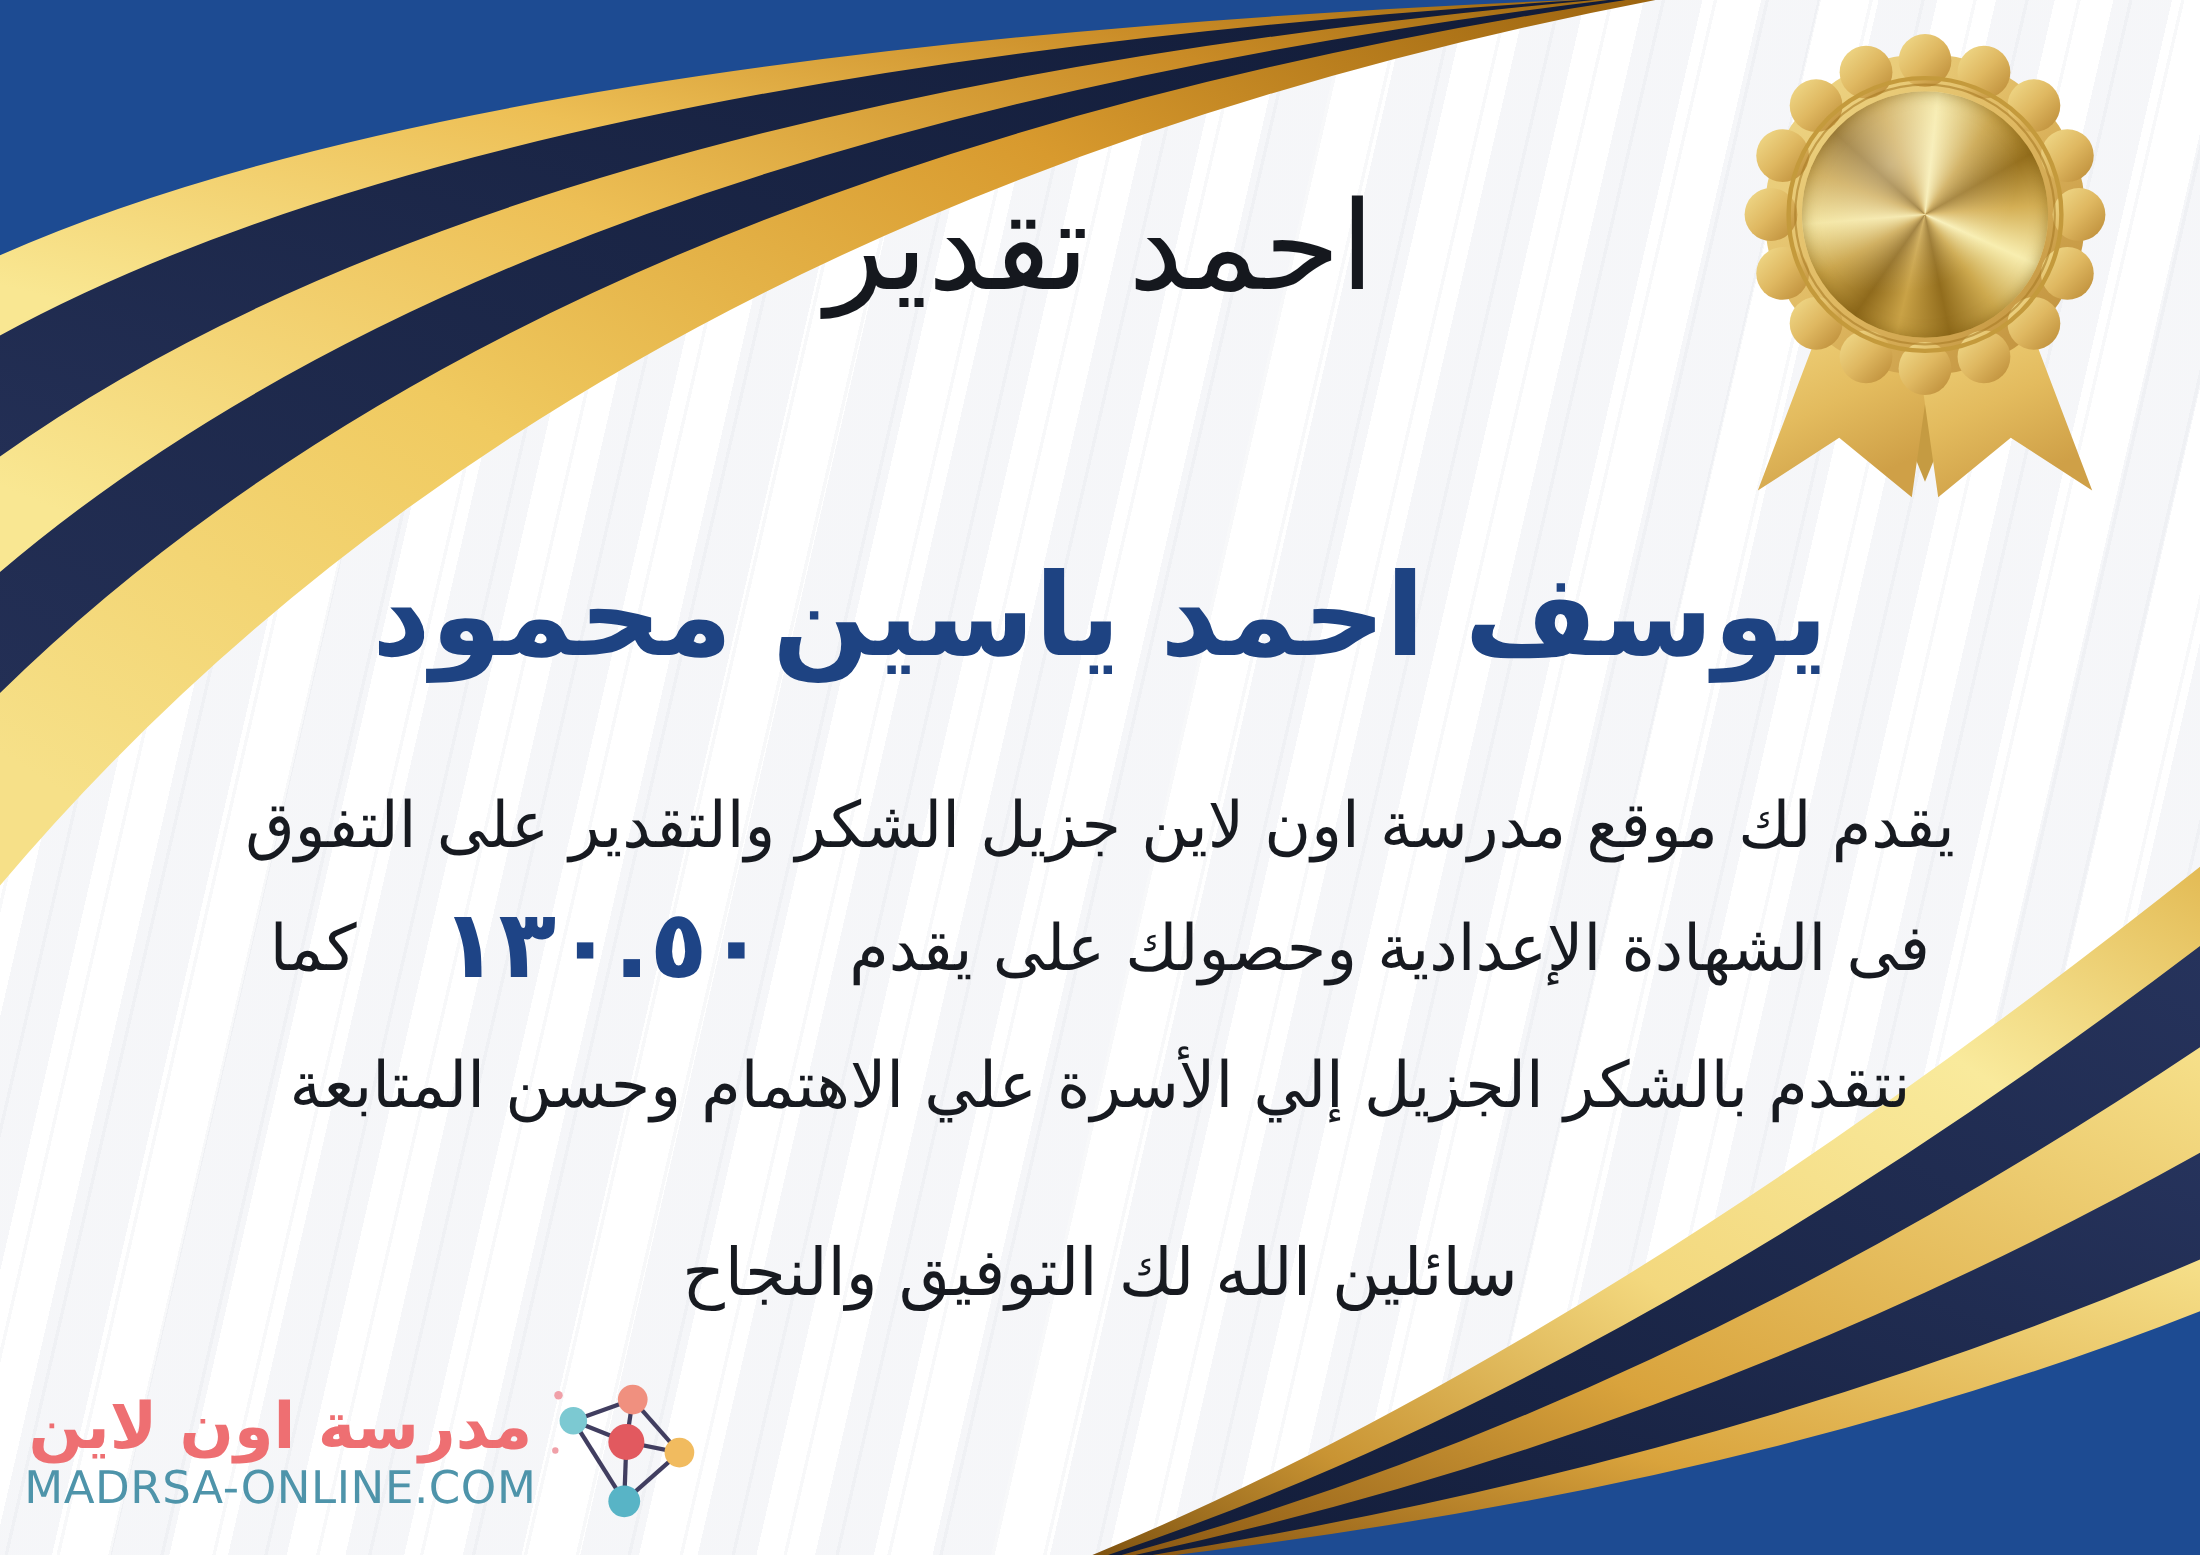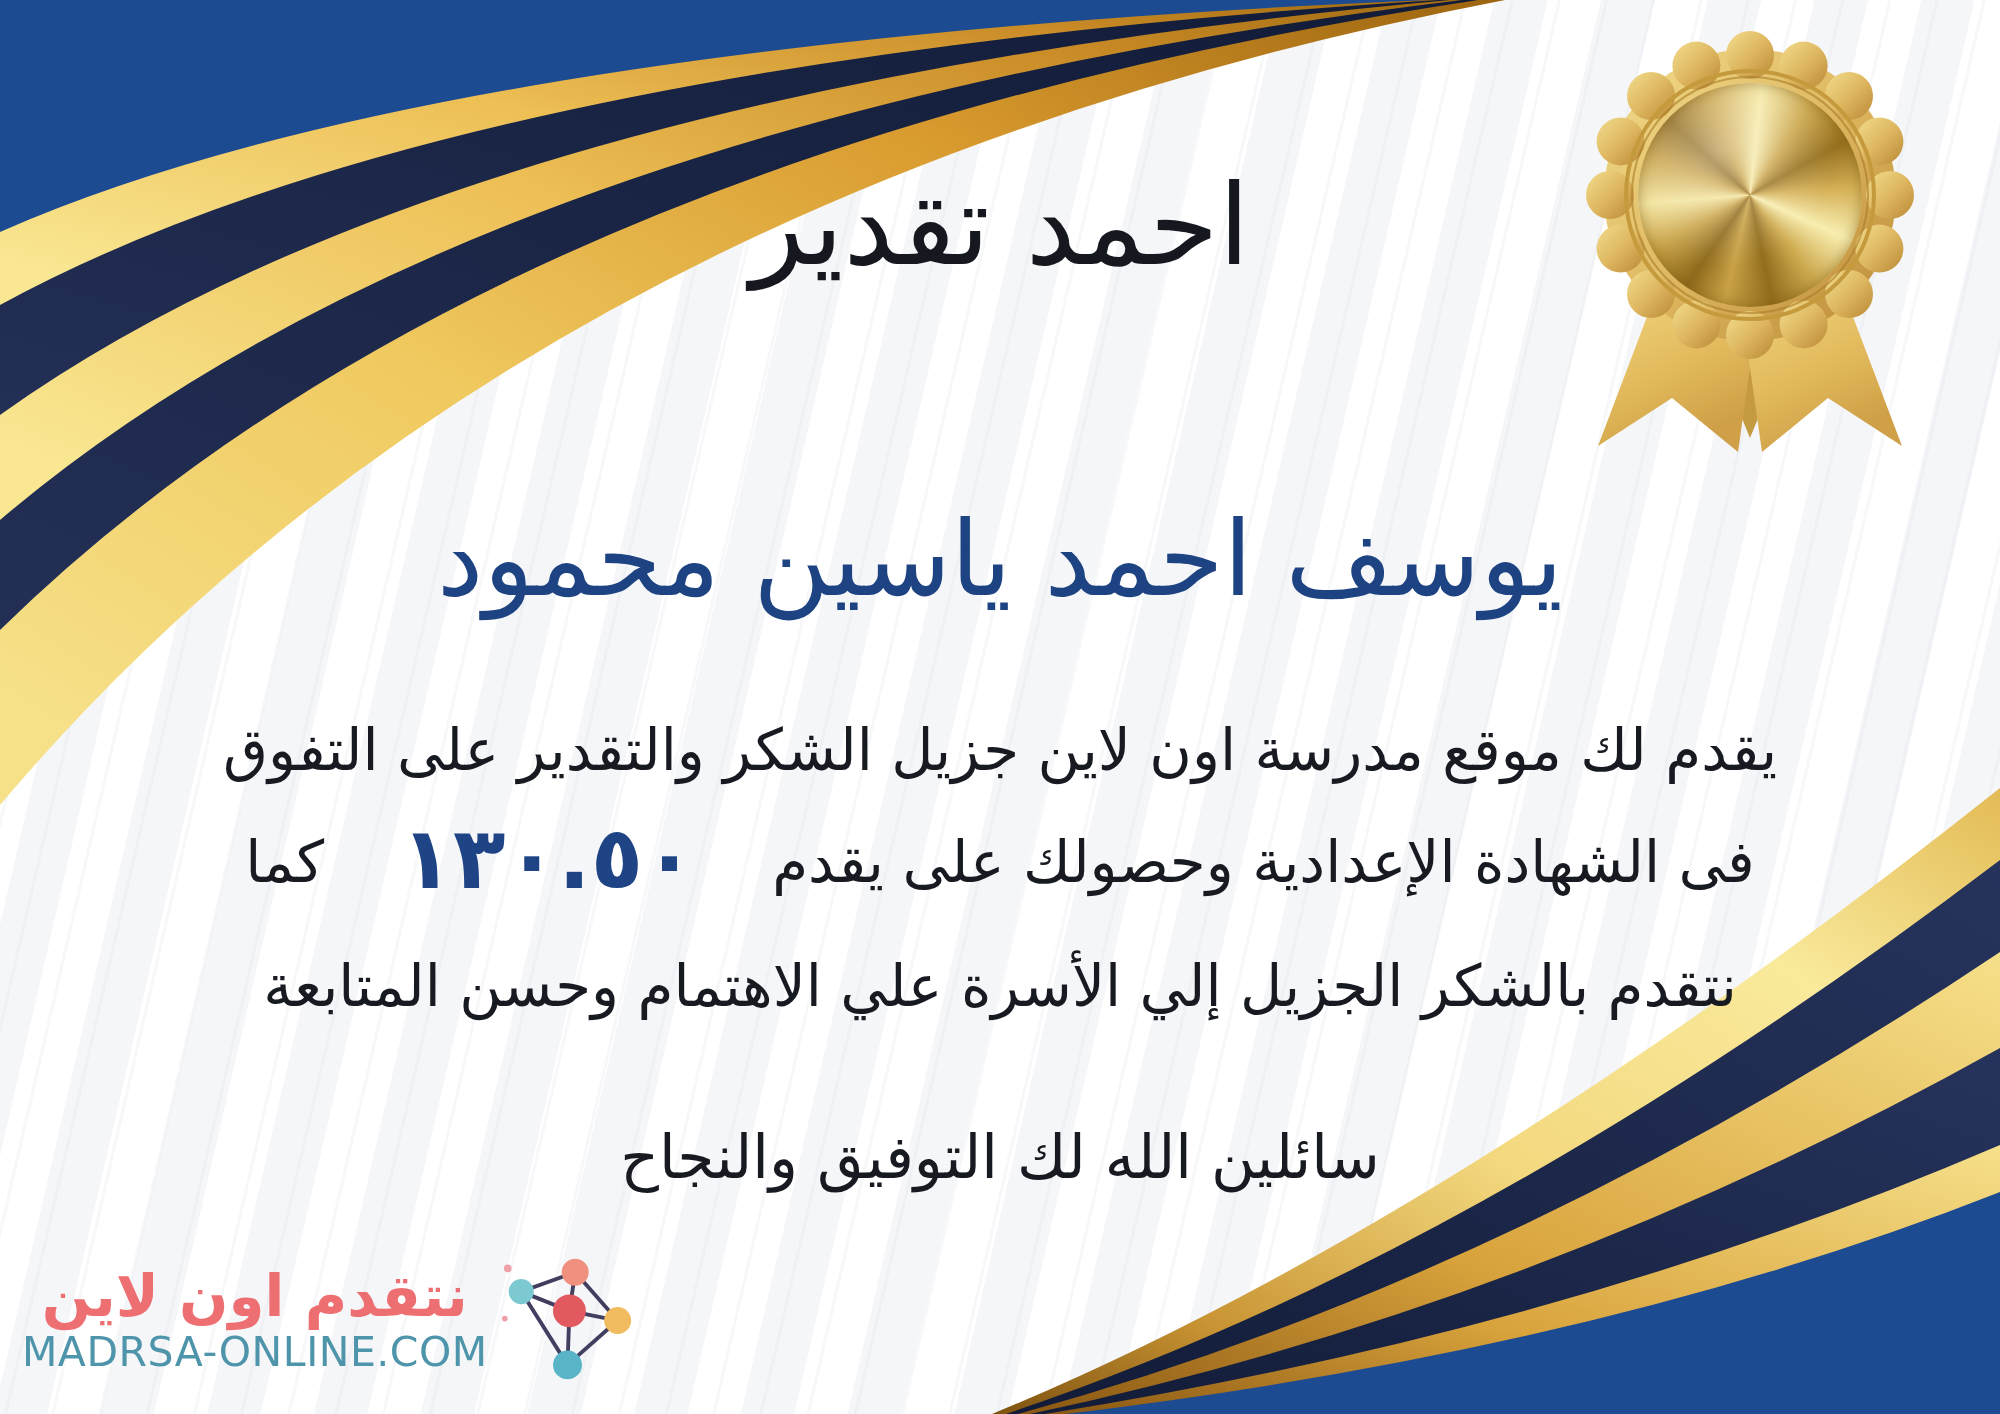--- a/index.html
+++ b/index.html
@@ -10,21 +10,21 @@
     background:
       repeating-linear-gradient(103deg, rgba(208,212,220,0.16) 0 3px, rgba(255,255,255,0) 3px 46px),
       repeating-linear-gradient(103deg, rgba(244,245,248,0.85) 0 52px, #ffffff 52px 104px),
       #fdfdfd;
     font-family:"DejaVu Sans", sans-serif;
   }
   svg.decor{position:absolute;left:0;top:0;width:2000px;height:1414px;}
   
   .txt{position:absolute;left:0;width:100%;text-align:center;direction:rtl;}
   .title{top:85px;font-size:112px;color:#15181e;font-weight:500;letter-spacing:1px;}
-  .name{top:498px;font-size:104px;font-weight:400;color:#1e4382;}
+  .name{top:498px;font-size:104px;font-weight:700;color:#1e4382;}
   .bodyline{font-size:58px;color:#171a20;font-weight:500;}
   .line1{top:716px;}
   .line2{top:828px;}
   .line3{top:952px;}
   .closing{top:1122px;font-size:60px;color:#171a20;font-weight:500;}
   .score{
     display:inline-block;
     font-size:86px;font-weight:700;color:#1e4486;
     margin:0 58px;vertical-align:-6px;line-height:0;
   }
@@ -161,21 +161,21 @@
     <span class="score">١٣٠.٥٠</span>
     <span>كما</span>
   </div>
 
   <div class="txt closing" dir="rtl">سائلين الله لك التوفيق والنجاح</div>
 
   <div class="txt bodyline line3" dir="rtl">نتقدم بالشكر الجزيل إلي الأسرة علي الاهتمام وحسن المتابعة</div>
 
   <div class="logo">
     <div class="logo-text">
-      <div class="logo-ar">نتقدم اون لاين</div>
+      <div class="logo-ar">مدرسة اون لاين</div>
       <div class="logo-en">MADRSA-ONLINE.COM</div>
     </div>
     <svg width="135" height="142" viewBox="0 0 140 145">
       <g stroke="#413e60" stroke-width="4" fill="none">
         <line x1="78" y1="22" x2="22" y2="42"></line>
         <line x1="78" y1="22" x2="72" y2="62"></line>
         <line x1="78" y1="22" x2="122" y2="72"></line>
         <line x1="22" y1="42" x2="72" y2="62"></line>
         <line x1="22" y1="42" x2="70" y2="118"></line>
         <line x1="72" y1="62" x2="122" y2="72"></line>

